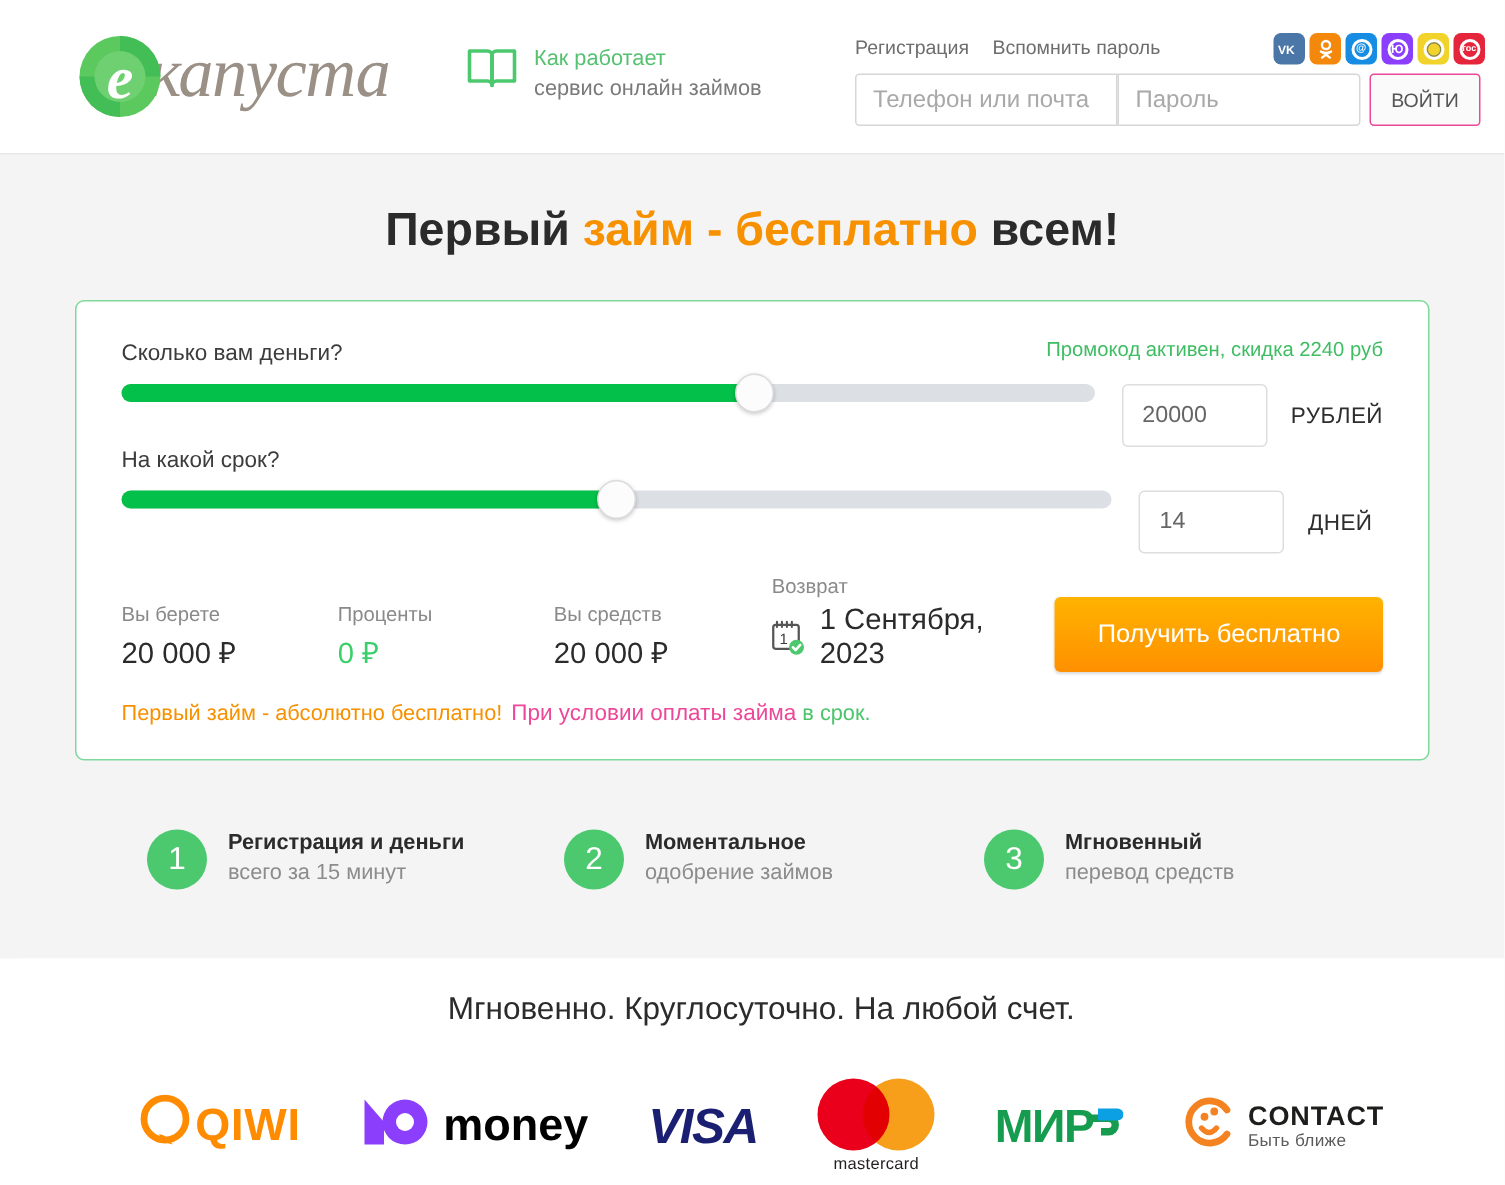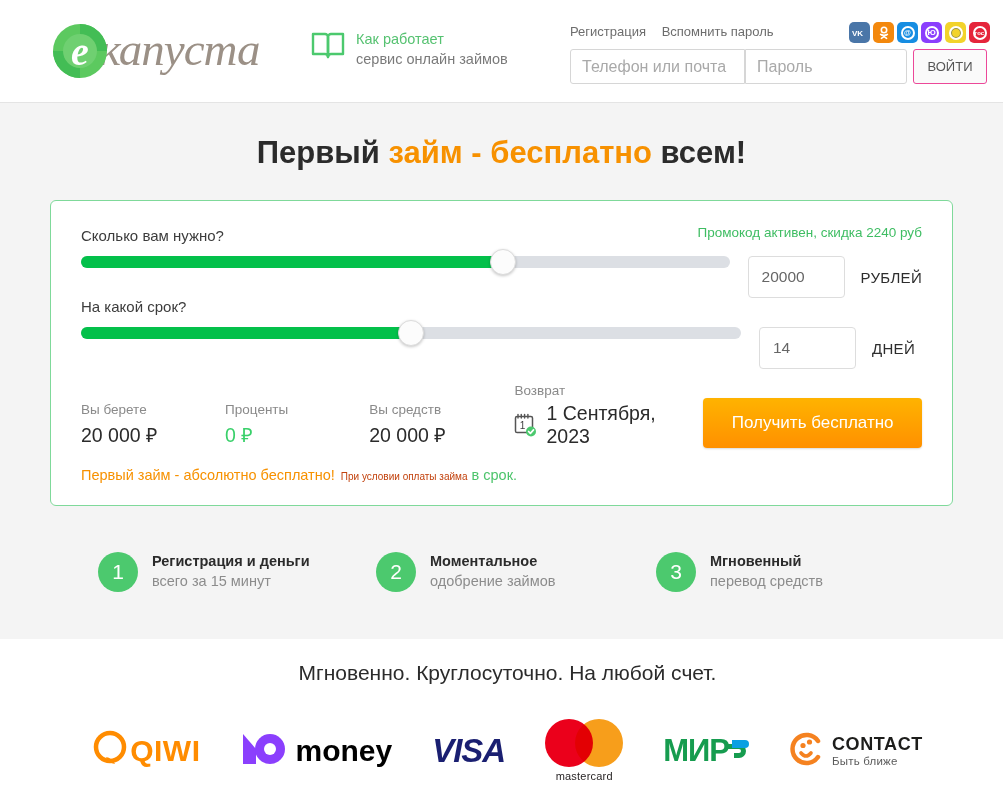--- a/index.html
+++ b/index.html
@@ -177,21 +177,21 @@
     margin-left: auto;
     width: 220px; height: 50px; border: none; border-radius: 4px;
     background: linear-gradient(180deg, #ffb300 0%, #ff9000 100%);
     color: #fff; font-size: 17px; cursor: pointer;
     font-family: "Liberation Sans", sans-serif;
     box-shadow: 0 1px 2px rgba(0,0,0,.15);
   }
 
   .footnote { margin-top: 19px; font-size: 14.5px; }
   .footnote .fn-orange { color: #f79100; }
-  .footnote .fn-gray { color: #c2410c; font-size: 10px; margin-left: 6px; }
+  .footnote .fn-gray { color: #ec4899; font-size: 15px; margin-left: 6px; }
   .footnote .fn-green { color: #4cc46b; }
 
   
   .steps {
     display: flex; width: 903px; margin: 46px auto 0 auto;
   }
   .step { display: flex; align-items: center; gap: 14px; }
   .step-1 { width: 326px; padding-left: 48px; }
   .step-2 { width: 280px; }
   .step-3 { width: 240px; }
@@ -312,21 +312,21 @@
 <div class="hero">
 
   <div class="hero-title">
     <span>Первый </span><span class="hl">займ - бесплатно</span><span> всем!</span>
   </div>
 
   <div class="calc">
 
     <div class="promo">Промокод активен, скидка 2240 руб</div>
 
-    <div class="ctl-label">Сколько вам нужно?</div>
+    <div class="ctl-label">Сколько вам деньги?</div>
     <div class="ctl-row">
       <div class="ctl-left">
         <div class="slider">
           <div class="track"></div>
           <div class="fill" id="amt-fill" style="width: 65%;"></div>
           <div class="knob" id="amt-knob" style="left: 65%;"></div>
         </div>
       </div>
       <div class="ctl-right">
         <div class="spin">

